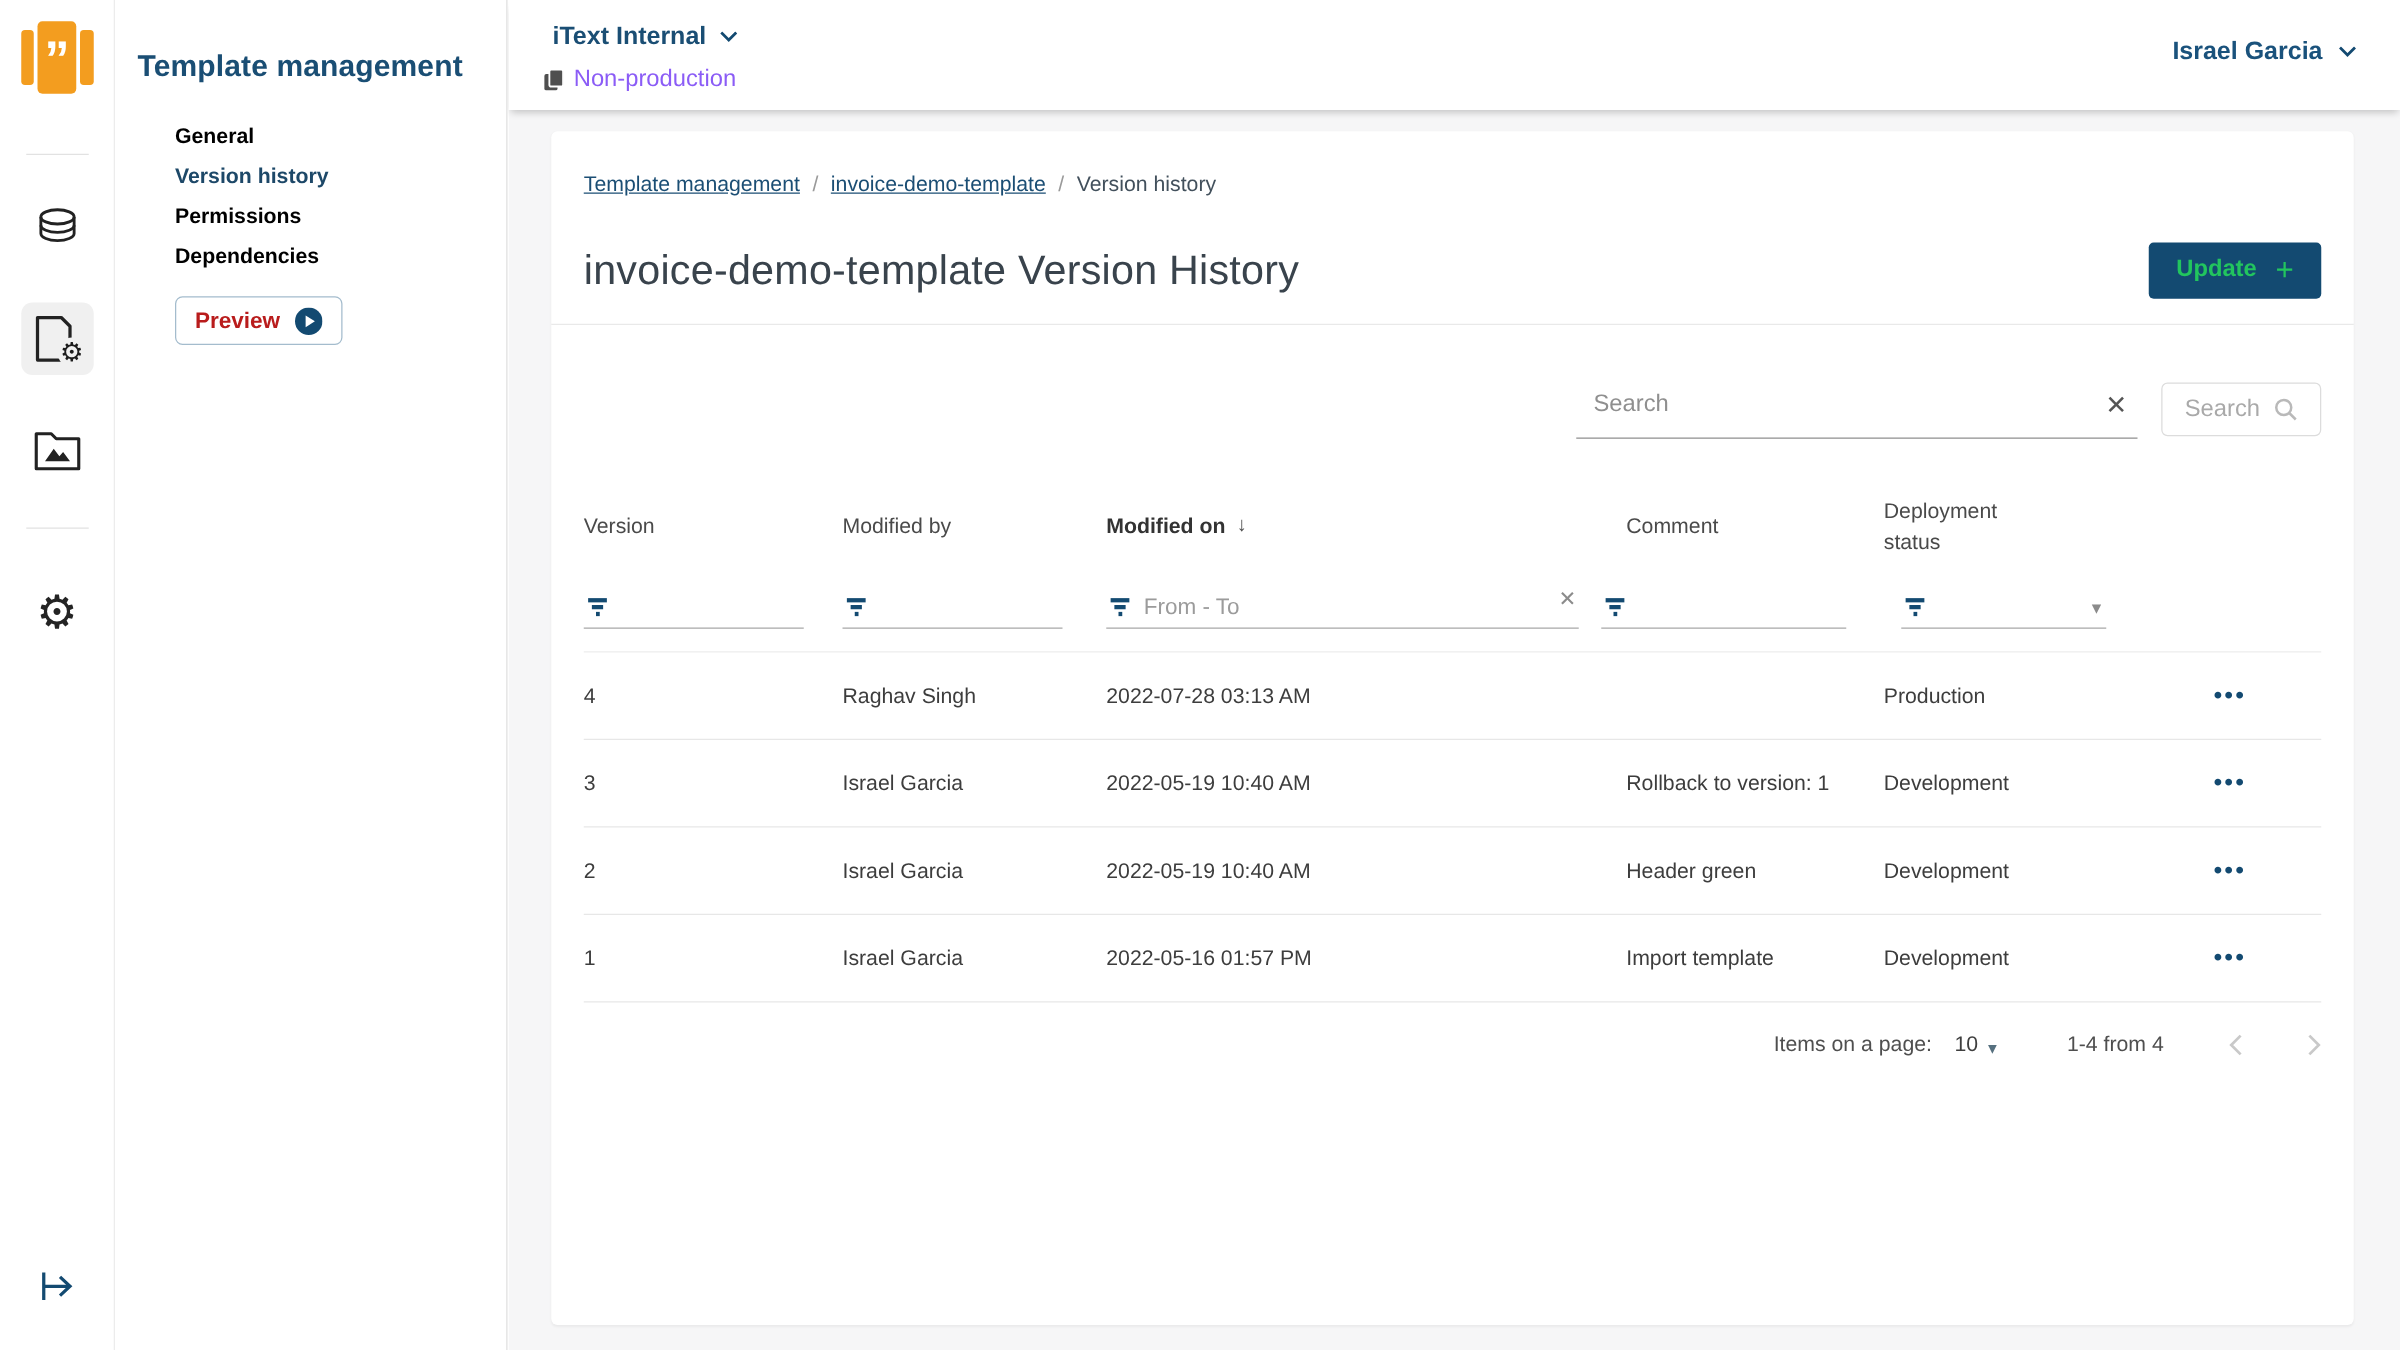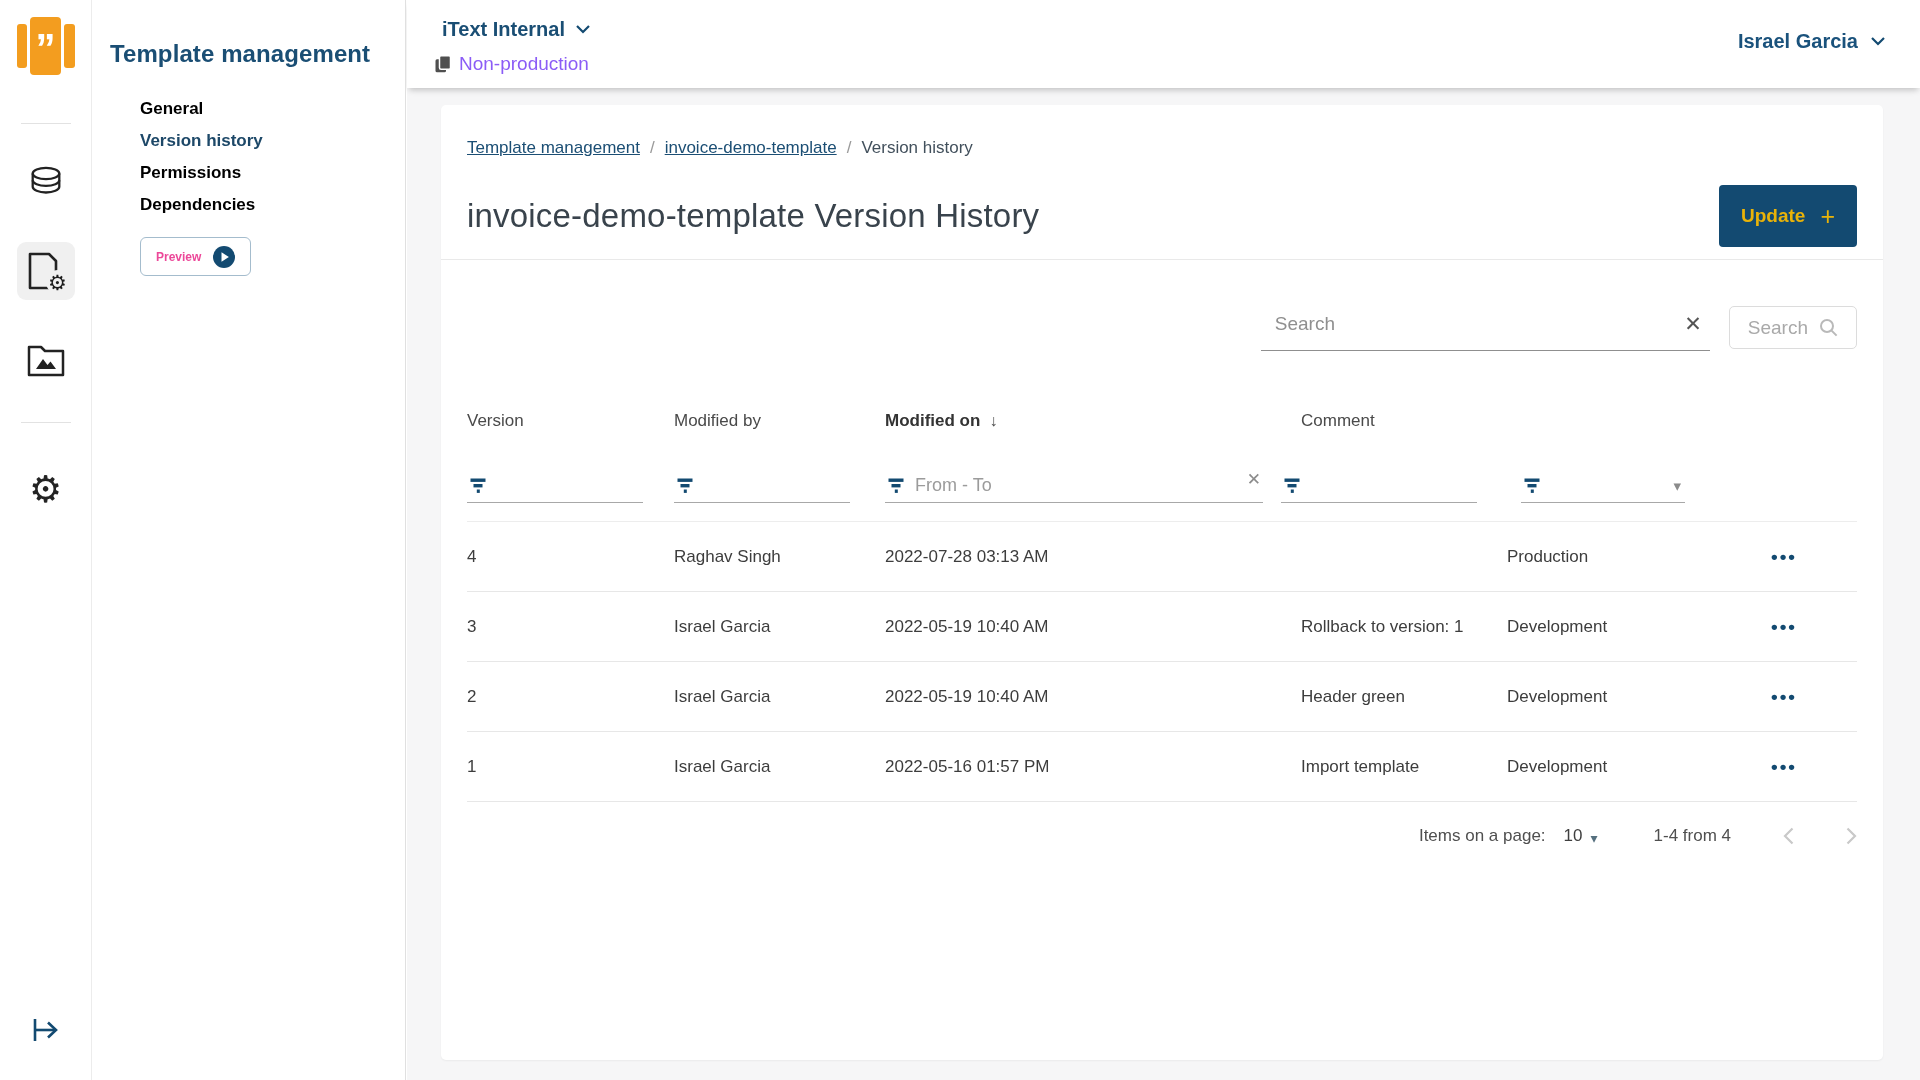--- a/index.html
+++ b/index.html
@@ -29,21 +29,21 @@
 
   
   .panel { position:absolute; left:92px; top:0; width:314px; height:1080px; background:#fff;
            border-right:1px solid #e0e0e0; z-index:20; padding-top:38px; }
   .panel h1 { margin-left:18px; font-size:24px; font-weight:700; color:#1a4e74; line-height:32px; letter-spacing:0.1px; }
   .panel nav { margin-top:23px; margin-left:48px; }
   .panel nav .nav-item { display:block; font-size:17px; line-height:32px; color:#000000; cursor:pointer; text-decoration:none;font-weight:bold; }
   .panel nav .nav-item.active { color:#1d4868; font-weight:700; }
   .preview-btn { margin:16px 16px 0 48px; height:39px; padding:0 15px; background:#fff; border:1px solid #a4bccd;
                  border-radius:6px; display:inline-flex; align-items:center; gap:12px; cursor:pointer;
-                 font-size:12px; font-weight:700; color:#ec4899; font-family:inherit; }
+                 font-size:18px; font-weight:700; color:#b91c1c; font-family:inherit; }
 
   
   .topbar { position:absolute; left:407px; top:0; right:0; height:88px; background:#fff;
             box-shadow:0 4px 6px -2px rgba(0,0,0,0.22); z-index:10; }
   .workspace-row { position:absolute; left:35px; top:18px; display:flex; align-items:center; gap:11px; cursor:pointer;justify-content:space-between; }
   .workspace-row .ws-name { font-size:20px; font-weight:700; color:#1a4e74; }
   .env-row { position:absolute; left:28px; top:53px; display:flex; align-items:center; gap:8px; }
   .env-row .env-name { font-size:19px; color:#8b5cf6; }
   .user-menu { position:absolute; right:35px; top:30px; display:flex; align-items:center; gap:13px; cursor:pointer; }
   .user-menu .user-name { font-size:20px; font-weight:700; color:#1a527c; }
@@ -54,21 +54,21 @@
           border-radius:5px; box-shadow:0 1px 2px rgba(0,0,0,0.05); }
   .card-inner { padding:32px 26px 0; }
 
   .breadcrumb { font-size:17px; line-height:22px; display:flex; align-items:center; }
   .breadcrumb a { color:#1b4e74; text-decoration:underline; cursor:pointer; }
   .breadcrumb .sep { color:#9a9a9a; margin:0 10px; }
   .breadcrumb .current { color:#42505c; }
 
   .title-row { margin-top:34px; display:flex; align-items:center; justify-content:space-between; height:46px; }
   .page-title { font-size:33px; font-weight:500; color:#39434c; letter-spacing:0.2px; }
-  .update-btn { height:62px; padding:0 22px; background:#134a71; color:#eab308; border:none; border-radius:4px;
+  .update-btn { height:45px; padding:0 22px; background:#134a71; color:#22c55e; border:none; border-radius:4px;
                 font-size:19px; font-weight:700; display:flex; align-items:center; gap:15px; cursor:pointer; font-family:inherit; }
   .update-btn .plus { font-size:25px; font-weight:400; line-height:1; }
 
   .section-divider { margin:20px -26px 0; border-bottom:1px solid #e9e9e9; }
 
   .search-row { margin-top:44px; display:flex; justify-content:flex-end; align-items:flex-end; gap:19px; }
   .search-field { width:449px; height:47px; border-bottom:1px solid #8f8f8f; display:flex; align-items:center; }
   .search-field input { flex:1; border:none; outline:none; font-size:19px; color:#444; background:transparent;
                         font-family:inherit; padding:0 0 6px 14px; }
   .search-field input::placeholder { color:#8f8f8f; }
@@ -231,20 +231,23 @@
       </div>
 
       <div class="grid thead">
         <div>Version</div>
         <div>Modified by</div>
         <div class="th-sorted">
           <span>Modified on</span>
           <span class="sort-arrow">↓</span>
         </div>
         <div>Comment</div>
+        <div class="th-wrap">
+          <span>Deployment status</span>
+        </div>
         <div></div>
       </div>
 
       <div class="grid filter-row">
         <div>
             <div class="f-wrap f-c1">
           <svg class="filter-icon" width="19" height="17" viewBox="0 0 19 17">
             <rect x="1.5" y="1.5" width="15" height="3.4" fill="#134a71"></rect>
             <rect x="4.5" y="7" width="9" height="3.4" fill="#134a71"></rect>
             <rect x="7.8" y="12.5" width="3" height="3.4" fill="#134a71"></rect>

